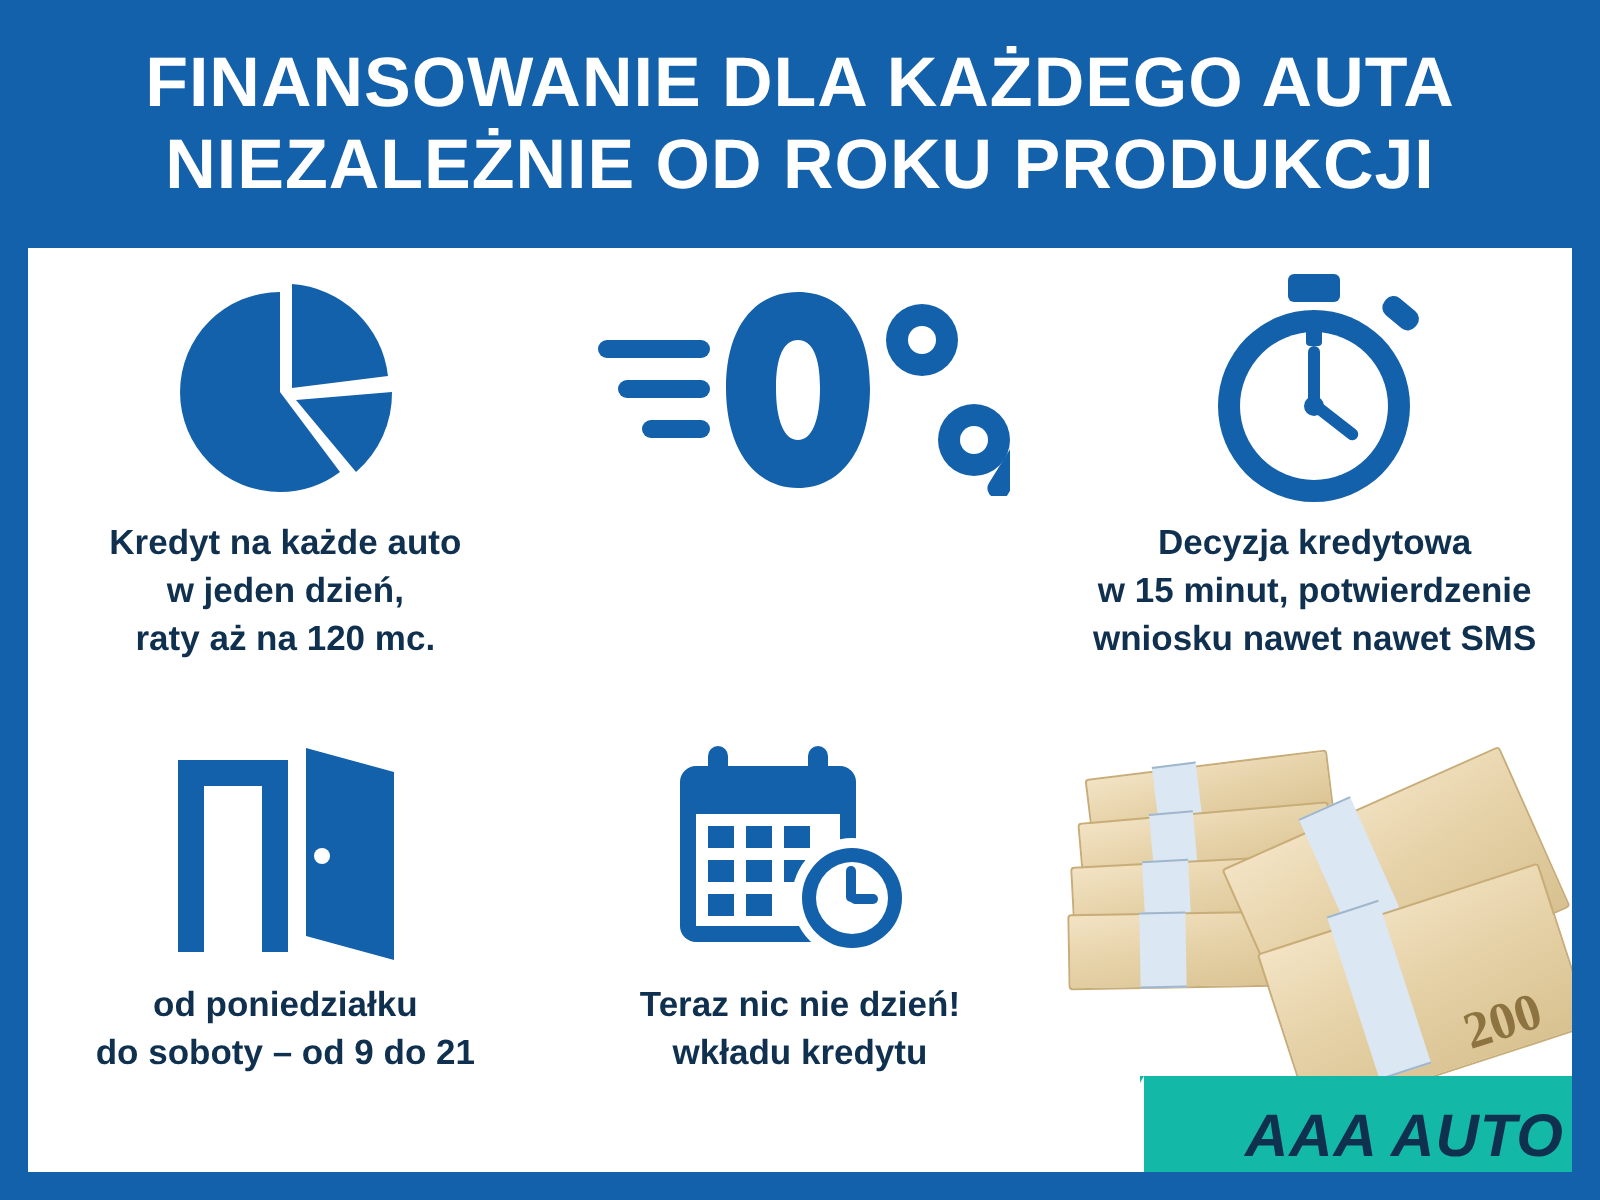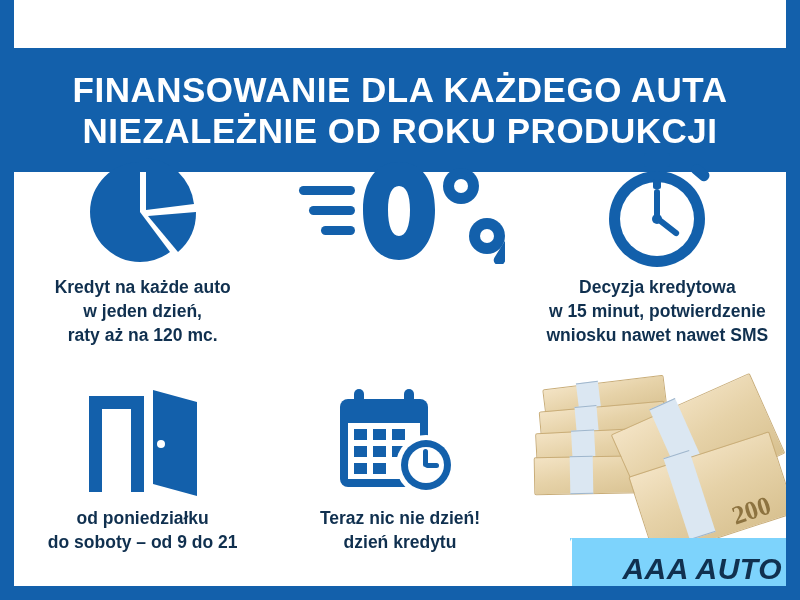--- a/index.html
+++ b/index.html
@@ -31,21 +31,20 @@
     top: 0;
     width: 800px;
     height: 124px;
     background: #1360ab;
     display: flex;
     flex-direction: column;
     align-items: center;
     justify-content: center;
     color: #ffffff;
     text-align: center;
-    margin-top: 48px;
   }
   .header-line {
     font-size: 35px;
     font-weight: bold;
     letter-spacing: 0.5px;
     line-height: 1.18;
     text-transform: uppercase;
     white-space: nowrap;
   }
   
@@ -58,21 +57,21 @@
     display: grid;
     grid-template-columns: 1fr 1fr 1fr;
     grid-template-rows: 1fr 1fr;
   }
   .cell {
     position: relative;
     display: flex;
     flex-direction: column;
     align-items: center;
     justify-content: flex-start;
-    padding-top: 30px;
+    padding-top: 14px;
     box-sizing: border-box;
   }
   .icon-wrap {
     height: 115px;
     display: flex;
     align-items: center;
     justify-content: center;
   }
   .caption {
     margin-top: 6px;
@@ -117,21 +116,21 @@
     font-weight: bold;
     font-family: "Liberation Serif", serif;
   }
   
   .logo {
     position: absolute;
     right: -14px;
     bottom: -14px;
     width: 230px;
     height: 62px;
-    background: #7dd3fc;
+    background: #14b8a6;
     display: flex;
     align-items: center;
     justify-content: flex-end;
     padding-right: 18px;
     box-sizing: border-box;
   }
   .logo::before {
     content: "";
     position: absolute;
     left: -34px;
@@ -256,21 +255,21 @@
             <circle cx="90" cy="78" r="30" fill="#ffffff"></circle>
             <circle cx="90" cy="78" r="25"></circle>
             <circle cx="90" cy="78" r="18" fill="#ffffff"></circle>
             <rect x="87" y="62" width="5" height="18" rx="2.5"></rect>
             <rect x="89" y="76" width="14" height="5" rx="2.5"></rect>
           </g>
         </svg>
       </div>
       <div class="caption">
         <div>Teraz nic nie dzień!</div>
-        <div>dzień kredytu</div>
+        <div>wkładu kredytu</div>
       </div>
     </div>
 
     <div class="cell-empty"></div>
   </div>
 
   <div class="money">
 
     <div class="note" style="left:18px; top:26px; width:120px; height:34px; transform:rotate(-7deg);"></div>
     <div class="band" style="left:52px; top:26px; width:22px; height:34px; transform:rotate(-7deg);"></div>

